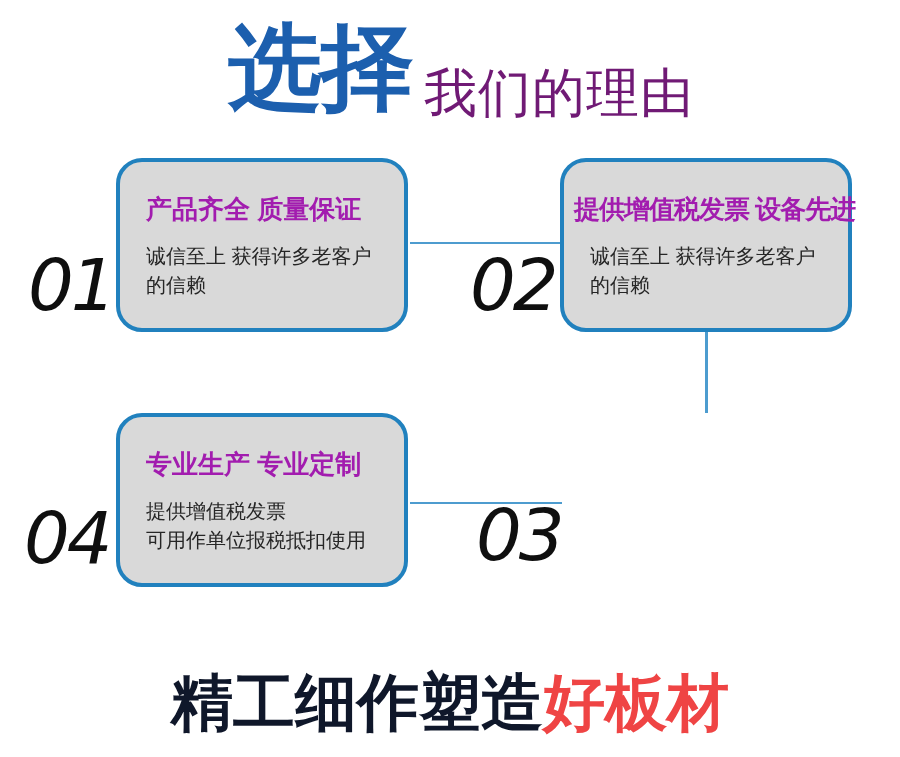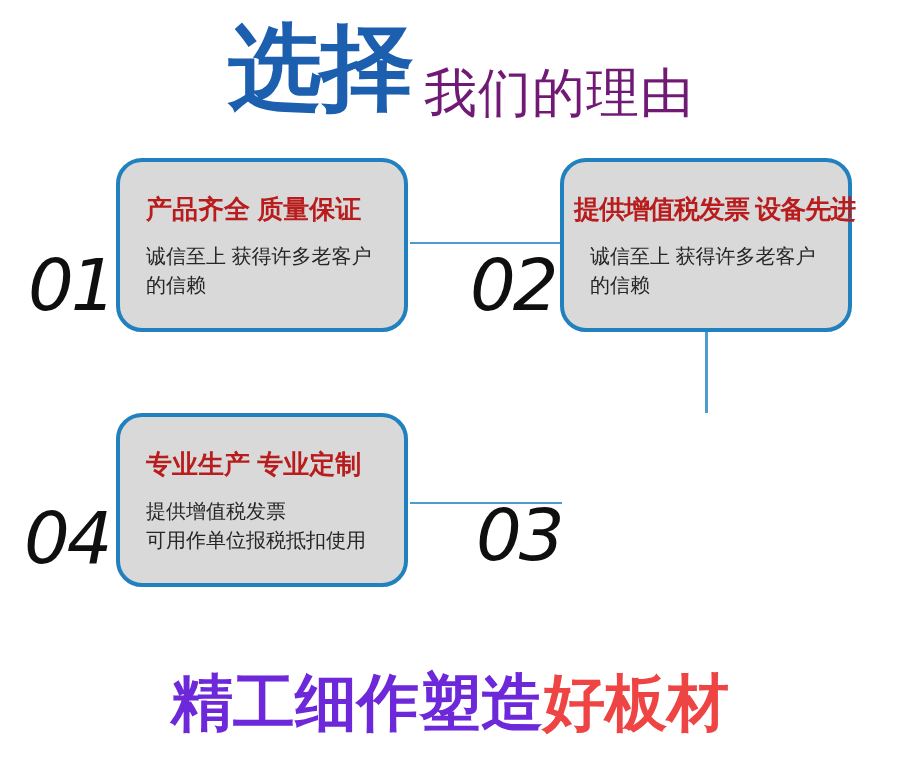--- a/index.html
+++ b/index.html
@@ -44,21 +44,21 @@
     padding: 30px 20px 0 26px;
   }
   .box-1 { left: 116px; top: 158px; }
   .box-2 { left: 560px; top: 158px; }
   .box-4 { left: 116px; top: 413px; }
   .box-3 { left: 560px; top: 411px; }
 
   .box-heading {
     font-size: 26px;
     font-weight: 700;
-    color: #b91c1c;
+    color: #a21caf;
     white-space: nowrap;
     letter-spacing: 0;
   }
   .box-2 .box-heading { margin-left: -16px; letter-spacing: -1px; }
 
   .box-desc {
     margin-top: 15px;
     font-size: 20px;
     line-height: 29px;
     color: #262626;
@@ -91,21 +91,21 @@
   .tagline {
     position: absolute;
     left: 0; right: 0; top: 666px;
     text-align: center;
     font-size: 62px;
     line-height: 1.2;
     font-weight: 900;
     letter-spacing: 0;
     white-space: nowrap;
   }
-  .tagline-prefix { color: #6d28d9; }
+  .tagline-prefix { color: #0f172a; }
   .tagline-highlight { color: #ef4444; }
 </style>
 </head>
 <body>
 
 <div class="canvas">
 
   <div class="title-main">选择</div>
   <div class="title-sub">我们的理由</div>
 

